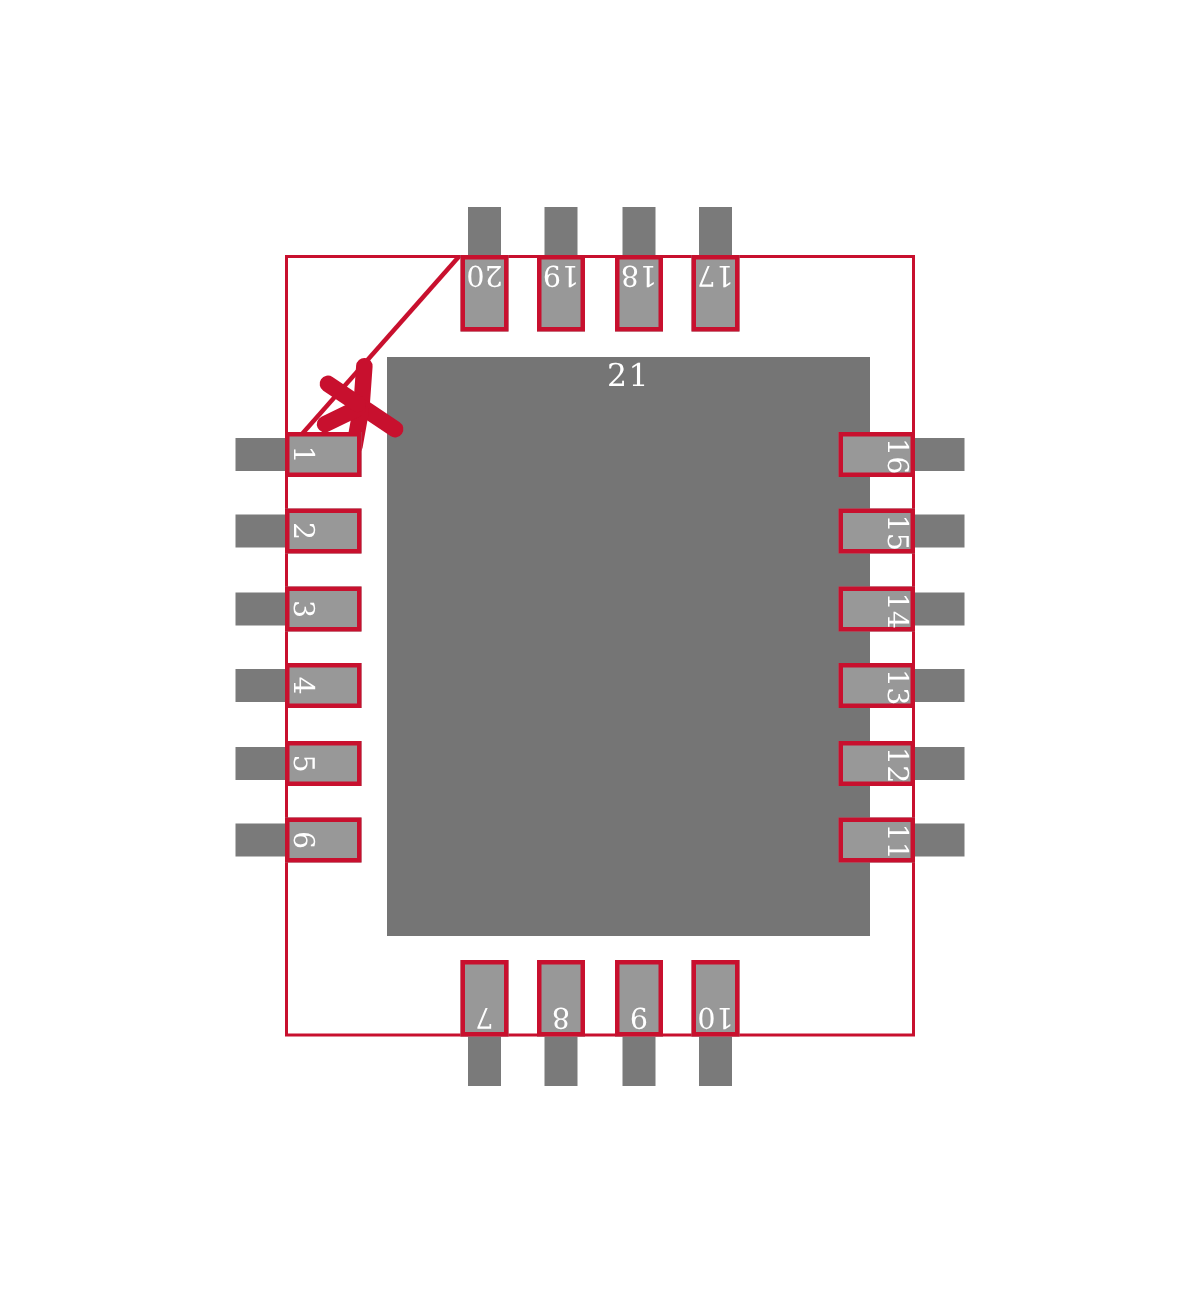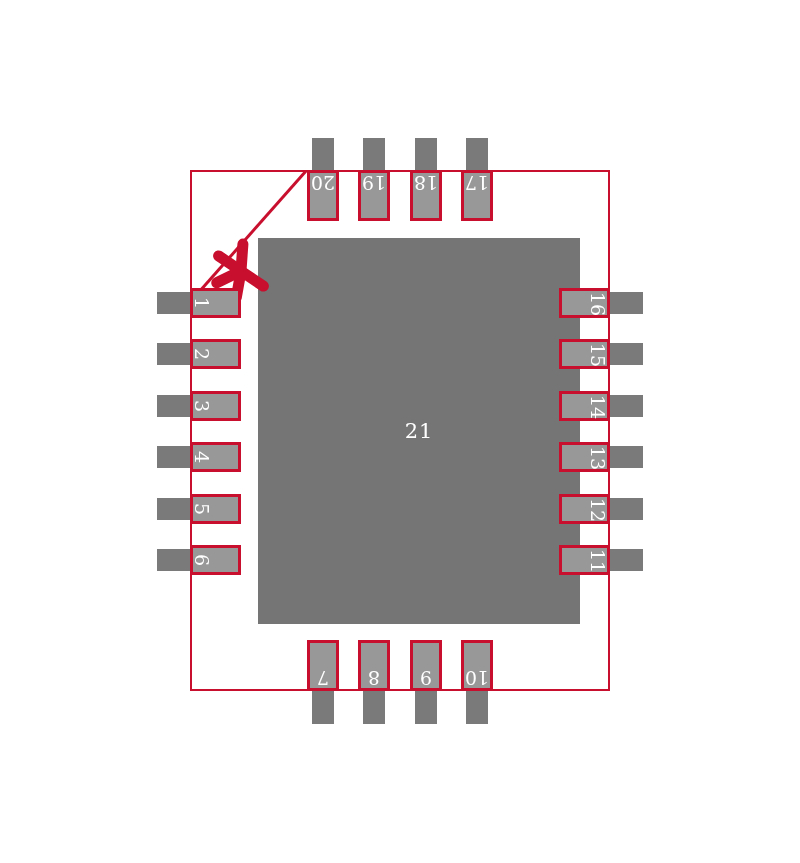--- a/index.html
+++ b/index.html
@@ -14,21 +14,21 @@
     position:absolute;
     left:190px; top:170px; width:420px; height:521px;
     border:2px solid #c8102e;
     box-sizing:border-box;
     background:transparent;
   }
   .thermal {
     position:absolute;
     left:258px; top:238px; width:322px; height:386px;
     background:#757575;
-    display:flex; align-items:center; justify-content:center;
+    display:flex; align-items:flex-start; justify-content:center;
   }
   .thermal-label {
     color:#ffffff; font-size:21px; letter-spacing:1px;
   }
   .pad-v, .pad-h {
     position:absolute;
     background:#989898;
     border:3px solid #c8102e;
     box-sizing:border-box;
   }

